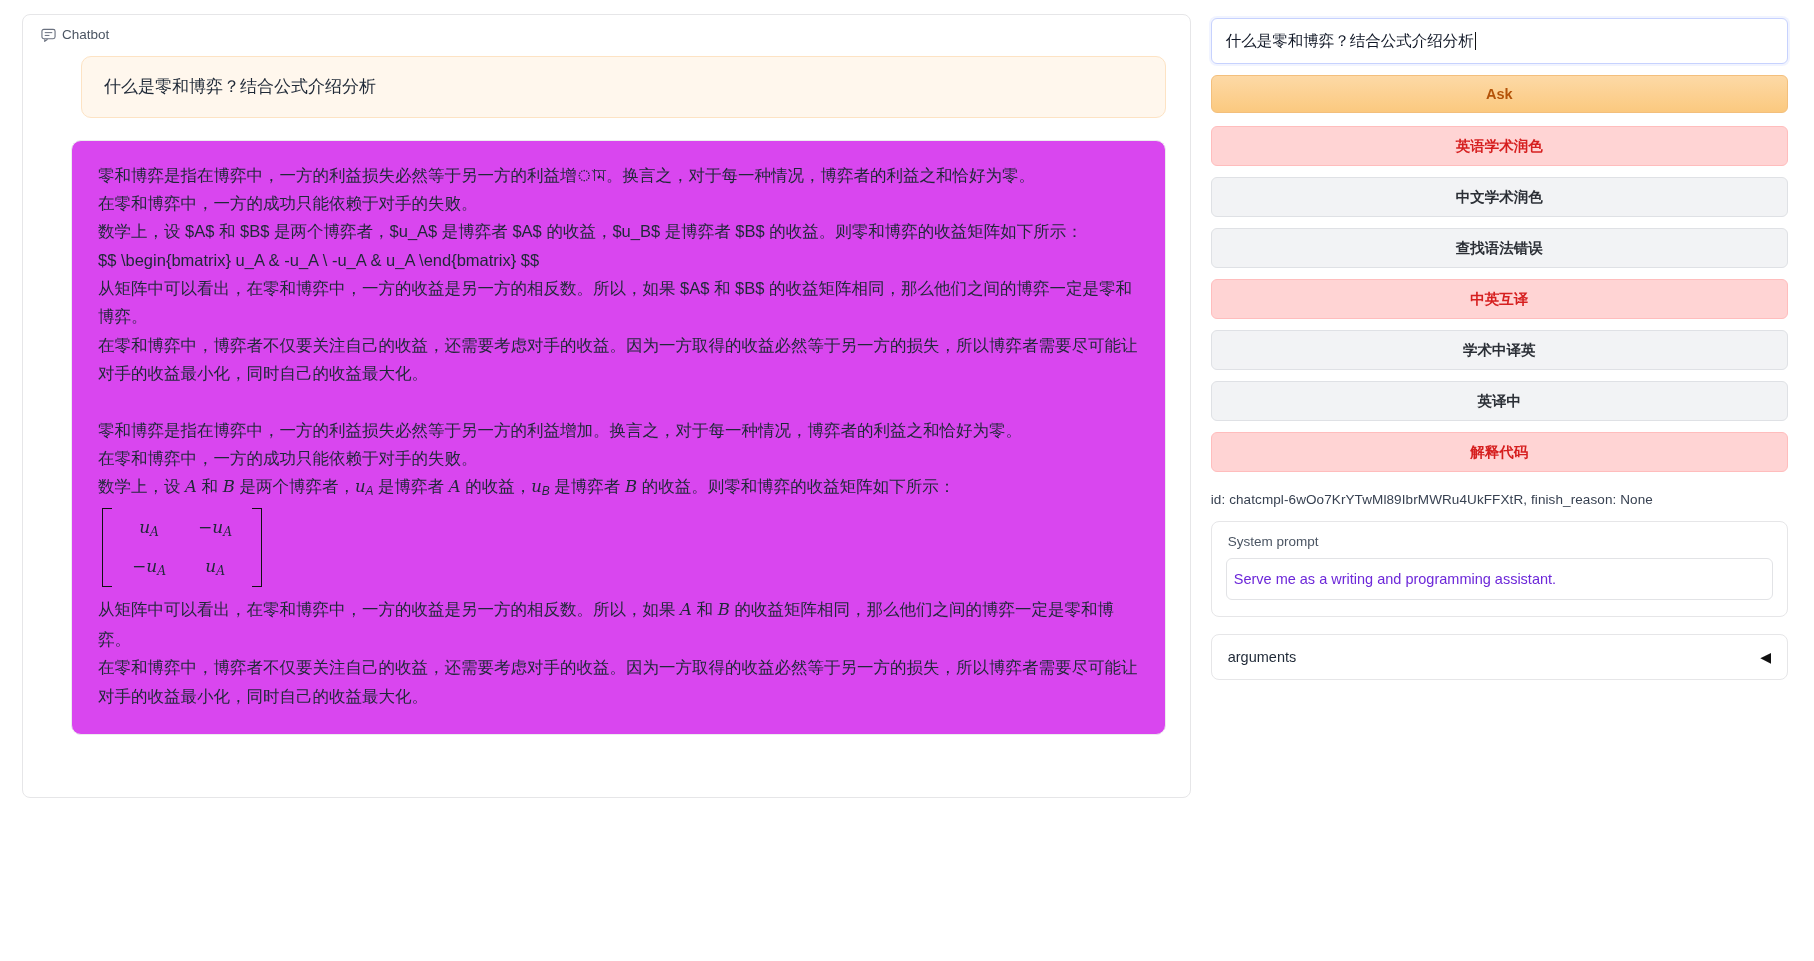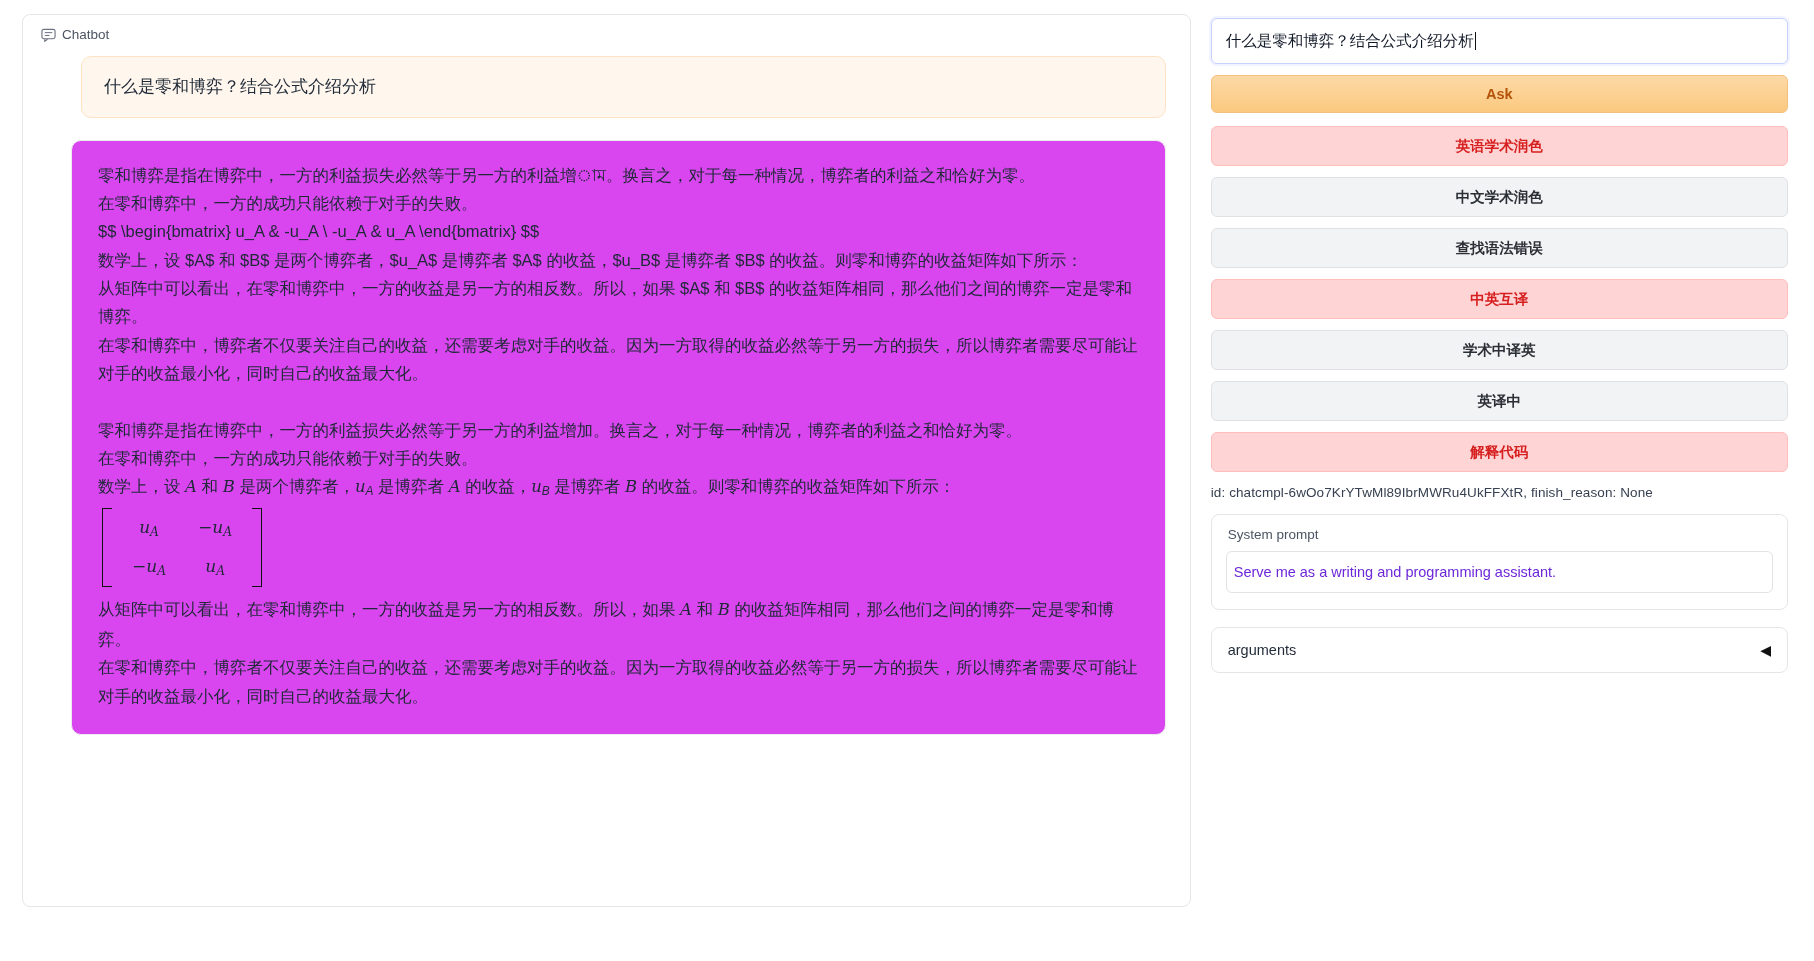--- a/index.html
+++ b/index.html
@@ -18,21 +18,21 @@
     padding: 14px 26px 0 22px;
     gap: 20px;
   }
 
   
   .chat-panel {
     width: 1182px;
     border: 1px solid #e6e6e8;
     border-radius: 8px;
     background: #ffffff;
-    height: 893px;
+    height: 784px;
     position: relative;
     padding: 10px 12px;
   }
   .chat-label {
     display: inline-flex;
     align-items: center;
     gap: 6px;
     font-size: 13.5px;
     color: #4b5563;
     padding: 2px 6px 8px 6px;
@@ -143,21 +143,21 @@
     align-items: center;
     justify-content: center;
   }
   .fbtn.hot {
     background: #ffd4d4;
     border-color: #ffbdbd;
     color: #d61f1f;
   }
 
   .idline {
-    margin-top: 13px;
+    margin-top: 20px;
     font-size: 13.5px;
     color: #374151;
     letter-spacing: 0.1px;
   }
 
   .sys-card {
     margin-top: 14px;
     border: 1px solid #e6e6e8;
     border-radius: 8px;
     padding: 12px 14px 16px 14px;
@@ -216,22 +216,22 @@
       <span>Chatbot</span>
     </div>
 
     <div class="msg-user">
       <span>什么是零和博弈？结合公式介绍分析</span>
     </div>
 
     <div class="msg-bot">
       <p>零和博弈是指在博弈中，一方的利益损失必然等于另一方的利益增াম。换言之，对于每一种情况，博弈者的利益之和恰好为零。</p>
       <p>在零和博弈中，一方的成功只能依赖于对手的失败。</p>
+      <p>数学上，设 $A$ 和 $B$ 是两个博弈者，$u_A$ 是博弈者 $A$ 的收益，$u_B$ 是博弈者 $B$ 的收益。则零和博弈的收益矩阵如下所示：</p>
       <p>$$ \begin{bmatrix} u_A &amp; -u_A \ -u_A &amp; u_A \end{bmatrix} $$</p>
-      <p>数学上，设 $A$ 和 $B$ 是两个博弈者，$u_A$ 是博弈者 $A$ 的收益，$u_B$ 是博弈者 $B$ 的收益。则零和博弈的收益矩阵如下所示：</p>
       <p>从矩阵中可以看出，在零和博弈中，一方的收益是另一方的相反数。所以，如果 $A$ 和 $B$ 的收益矩阵相同，那么他们之间的博弈一定是零和博弈。</p>
       <p>在零和博弈中，博弈者不仅要关注自己的收益，还需要考虑对手的收益。因为一方取得的收益必然等于另一方的损失，所以博弈者需要尽可能让对手的收益最小化，同时自己的收益最大化。</p>
 
       <div class="gap"></div>
 
       <p>零和博弈是指在博弈中，一方的利益损失必然等于另一方的利益增加。换言之，对于每一种情况，博弈者的利益之和恰好为零。</p>
       <p>在零和博弈中，一方的成功只能依赖于对手的失败。</p>
       <p>
         <span>数学上，设 </span><span class="tex-inline">A</span><span> 和 </span><span class="tex-inline">B</span><span> 是两个博弈者，</span><span class="tex-inline">u</span><span class="tex-sub">A</span><span> 是博弈者 </span><span class="tex-inline">A</span><span> 的收益，</span><span class="tex-inline">u</span><span class="tex-sub">B</span><span> 是博弈者 </span><span class="tex-inline">B</span><span> 的收益。则零和博弈的收益矩阵如下所示：</span>
       </p>

